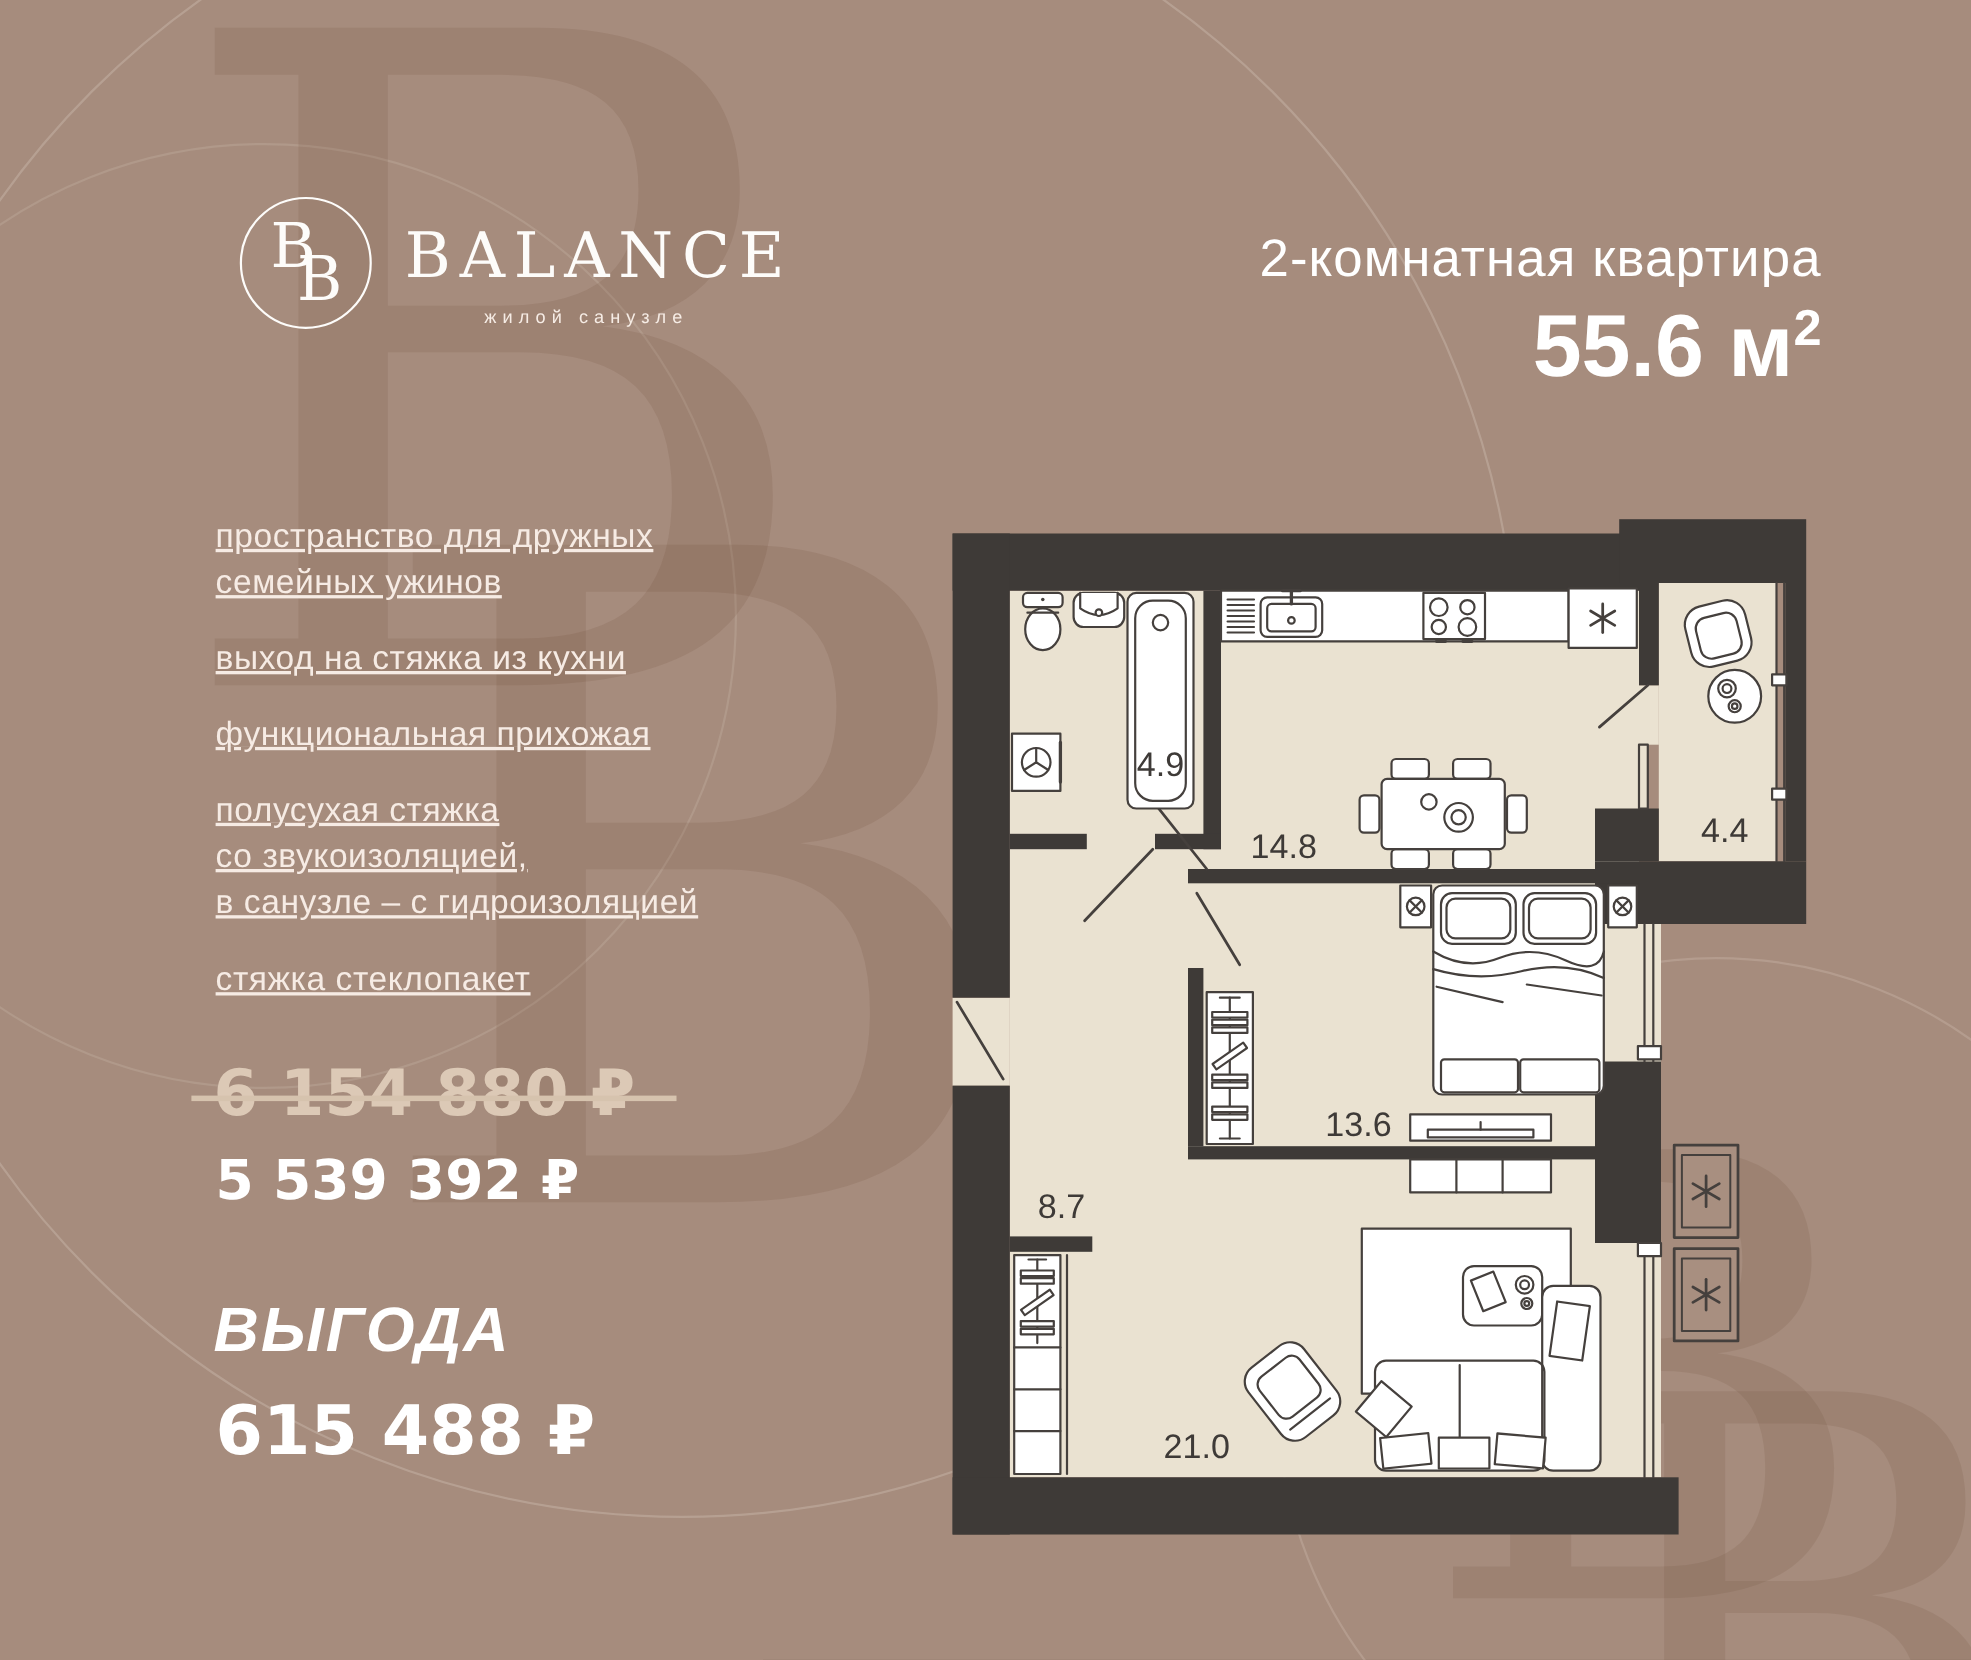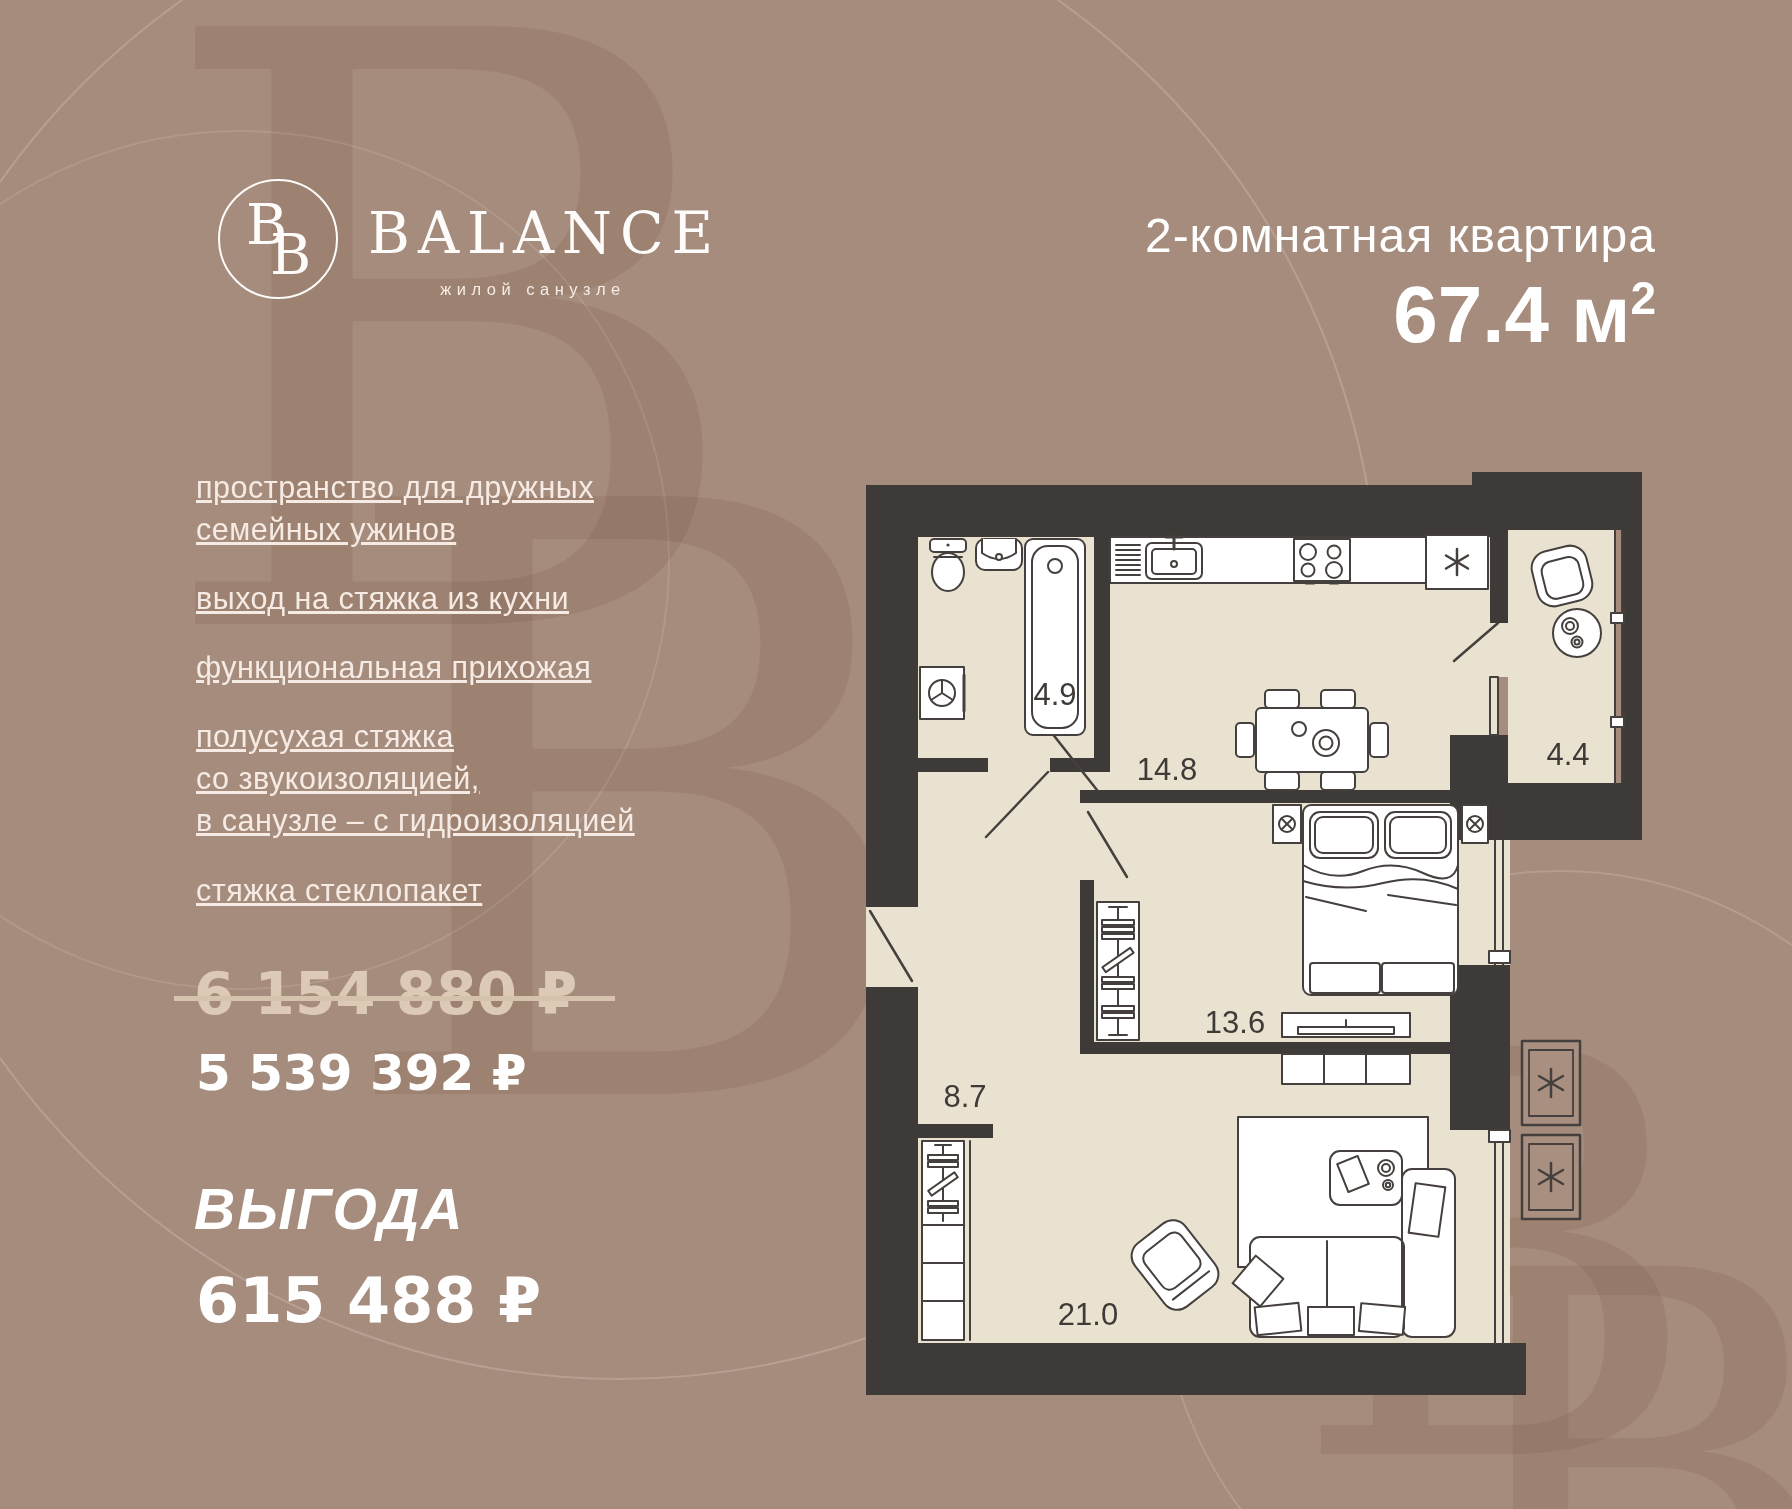--- a/index.html
+++ b/index.html
@@ -90,21 +90,21 @@
   <div class="logo-circle">
     <span class="logo-b first">B</span>
     <span class="logo-b second">B</span>
   </div>
   <div class="brand-name">BALANCE</div>
   <div class="brand-sub">жилой санузле</div>
 
   <div class="head-right">
     <div class="apt-type">2-комнатная квартира</div>
     <div class="apt-area">
-      <span>67.4 м</span><sup>2</sup>
+      <span>55.6 м</span><sup>2</sup>
     </div>
   </div>
 
   <div class="features">
     <p>пространство для дружных
 семейных ужинов</p>
     <p>выход на стяжка из кухни</p>
     <p>функциональная прихожая</p>
     <p>полусухая стяжка
 со звукоизоляцией,

